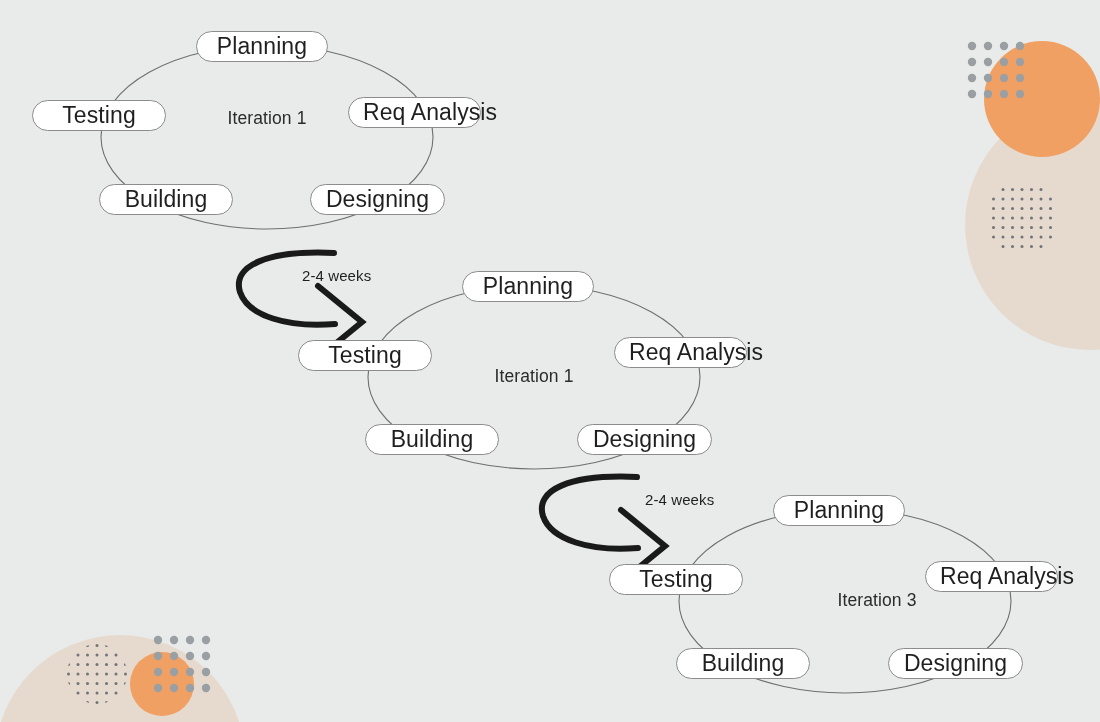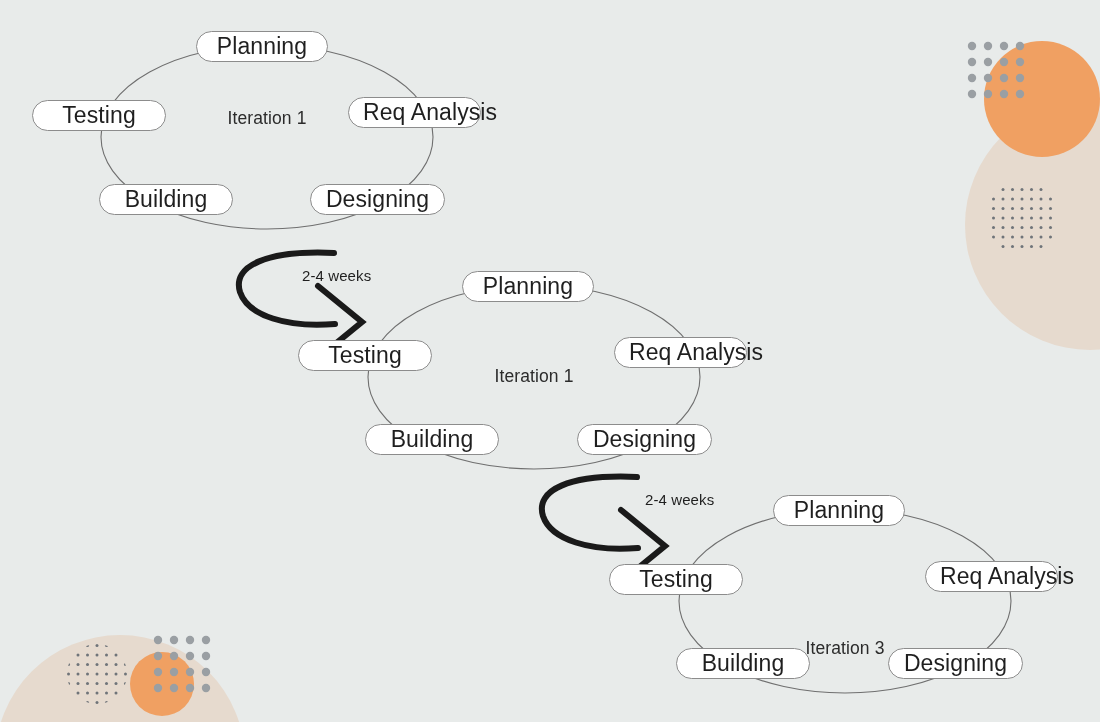--- a/index.html
+++ b/index.html
@@ -379,18 +379,18 @@
       <div class="node-box" style="left: 614px; top: 337px; width: 133px;">Req Analysis</div>
       <div class="node-box" style="left: 577px; top: 424px; width: 135px;">Designing</div>
       <div class="node-box" style="left: 365px; top: 424px; width: 134px;">Building</div>
       <div class="node-box" style="left: 298px; top: 340px; width: 134px;">Testing</div>
       <div class="iter-label" style="left: 479px; top: 366px; width: 110px; text-align: center;">Iteration 1</div>
       <div class="node-box" style="left: 773px; top: 495px; width: 132px;">Planning</div>
       <div class="node-box" style="left: 925px; top: 561px; width: 133px;">Req Analysis</div>
       <div class="node-box" style="left: 888px; top: 648px; width: 135px;">Designing</div>
       <div class="node-box" style="left: 676px; top: 648px; width: 134px;">Building</div>
       <div class="node-box" style="left: 609px; top: 564px; width: 134px;">Testing</div>
-      <div class="iter-label" style="left: 790px; top: 590px; width: 110px; text-align: center; margin-top: 48px;">Iteration 3</div>
+      <div class="iter-label" style="left: 822px; top: 590px; width: 110px; text-align: center;">Iteration 3</div>
       <div class="weeks-label" style="left: 302px; top: 267px;">2-4 weeks</div>
       <div class="weeks-label" style="left: 645px; top: 491px;">2-4 weeks</div>
     </div>
 
 </div>
 
 </body></html>

